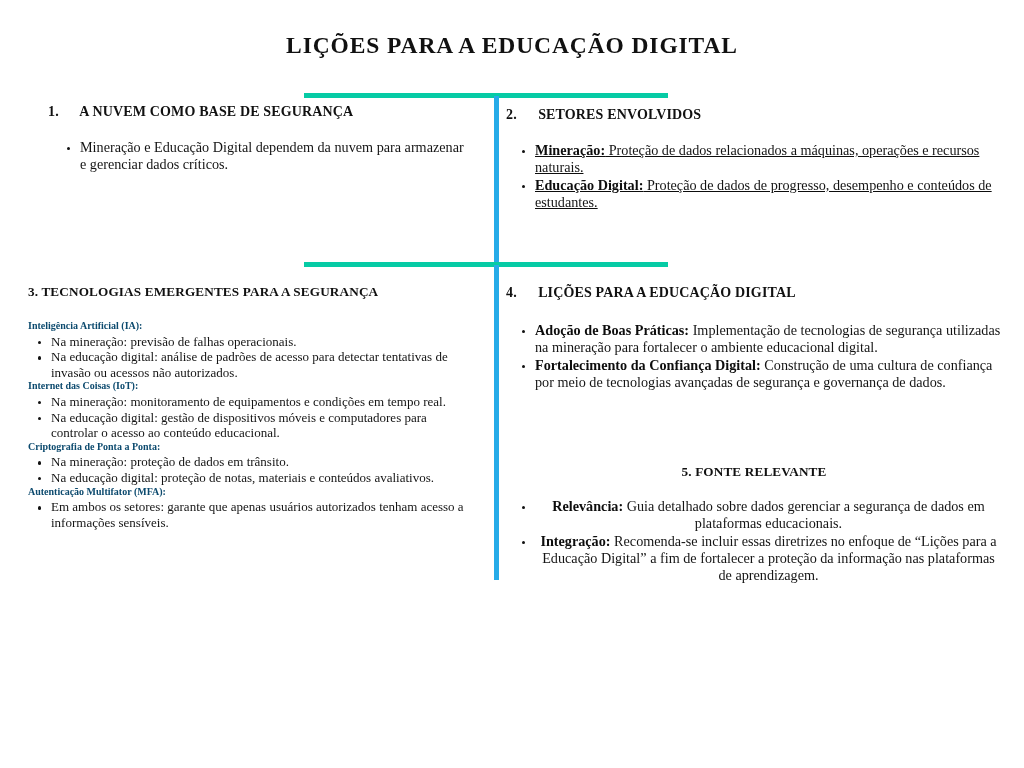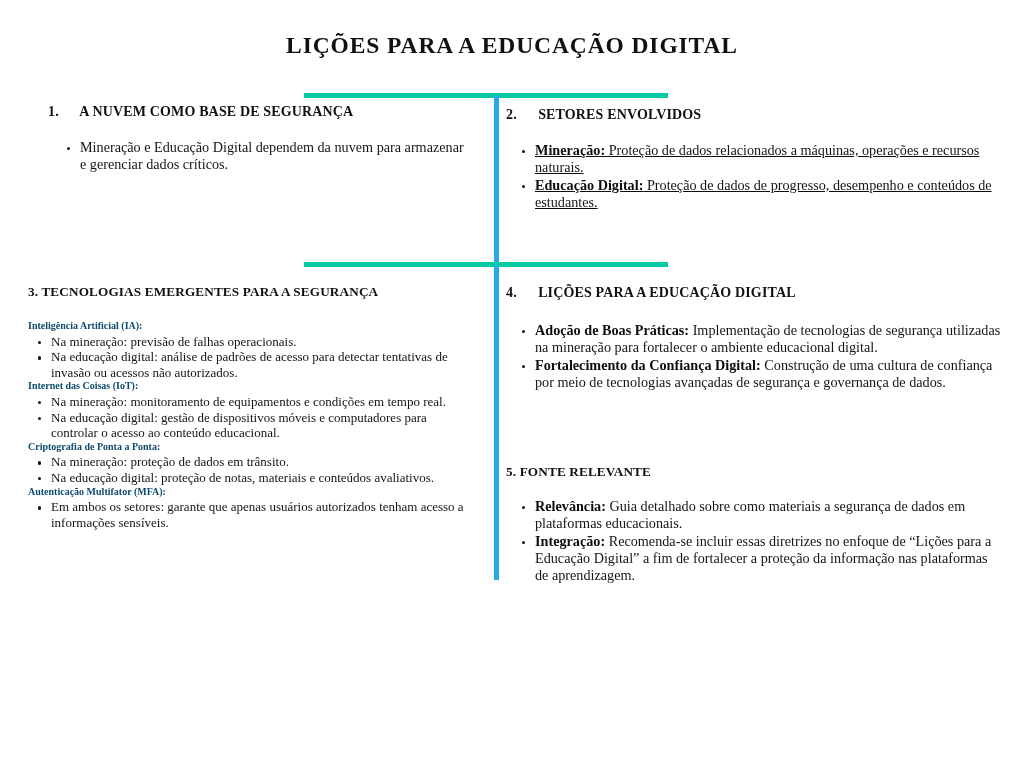--- a/index.html
+++ b/index.html
@@ -112,21 +112,21 @@
   #block-2 ul.bullets { margin-top: 19px; margin-left: 10px; text-decoration: underline; }
 
   #block-3 { left: 28px;  top: 284px; width: 448px; }
   #block-3 .grp { margin-top: 0; }
   #block-3 .first-grp { margin-top: 20px; }
   #block-3 ul.bullets { margin-top: 1px; margin-left: 4px; }
 
   #block-4 { left: 506px; top: 285px; width: 496px; }
   #block-4 ul.bullets { margin-top: 21px; margin-left: 10px; }
 
-  #block-5 { left: 506px; top: 464px; width: 496px; }
+  #block-5 { left: 506px; top: 464px; width: 496px; text-align: center; }
   #block-5 ul.bullets { margin-top: 18px; margin-left: 10px; }
 </style>
 </head>
 <body style="background: rgb(255, 255, 255);">
 
 <h1 class="page-title">LIÇÕES PARA A EDUCAÇÃO DIGITAL</h1>
 
 <div class="rule-h" id="rule-h-1" style="background: rgb(6, 203, 165);"></div>
 <div class="rule-h" id="rule-h-2" style="background: rgb(6, 203, 165);"></div>
 <div class="rule-v" id="rule-v-1" style="background: rgb(38, 171, 232);"></div>
@@ -215,19 +215,19 @@
   </ul>
 </section>
 
 <section class="block" id="block-5">
   <div class="block-heading heading-md">
     <span>5.</span>
     <span>FONTE RELEVANTE</span>
   </div>
   <ul class="bullets">
     <li>
-      <b class="lead">Relevância:</b><span> Guia detalhado sobre como materiais a segurança de dados em plataformas educacionais.</span>
+      <b class="lead">Relevância:</b><span> Guia detalhado sobre dados gerenciar a segurança de dados em plataformas educacionais.</span>
     </li>
     <li>
       <b class="lead">Integração:</b><span> Recomenda-se incluir essas diretrizes no enfoque de “Lições para a Educação Digital” a fim de fortalecer a proteção da informação nas plataformas de aprendizagem.</span>
     </li>
   </ul>
 </section>
 
 </body></html>

